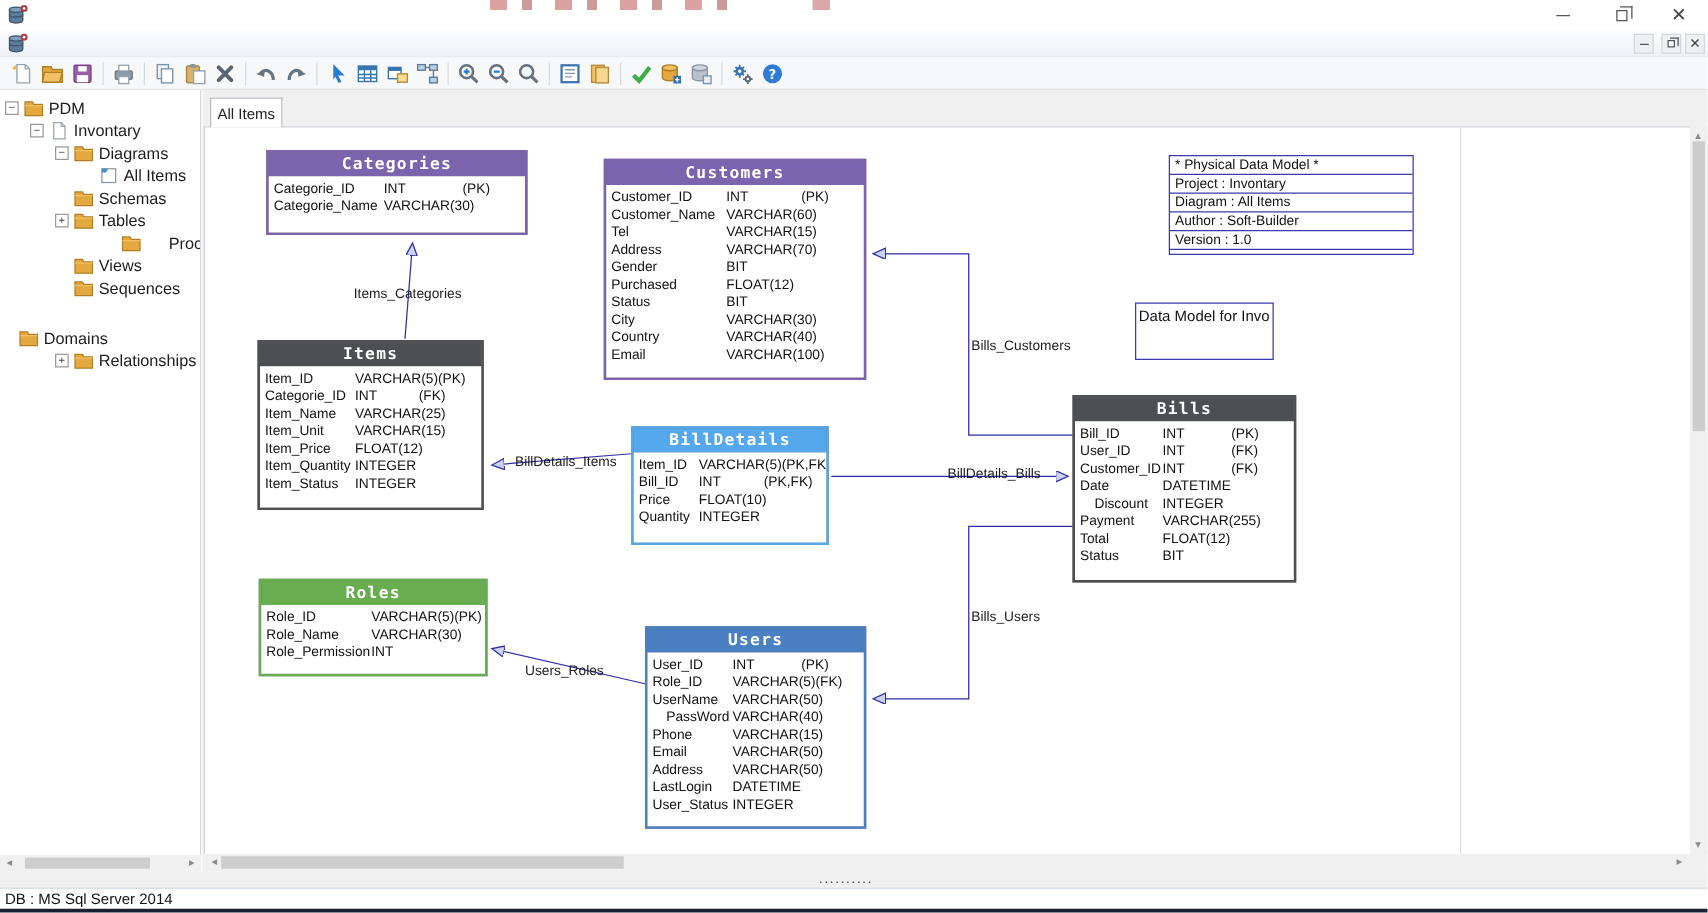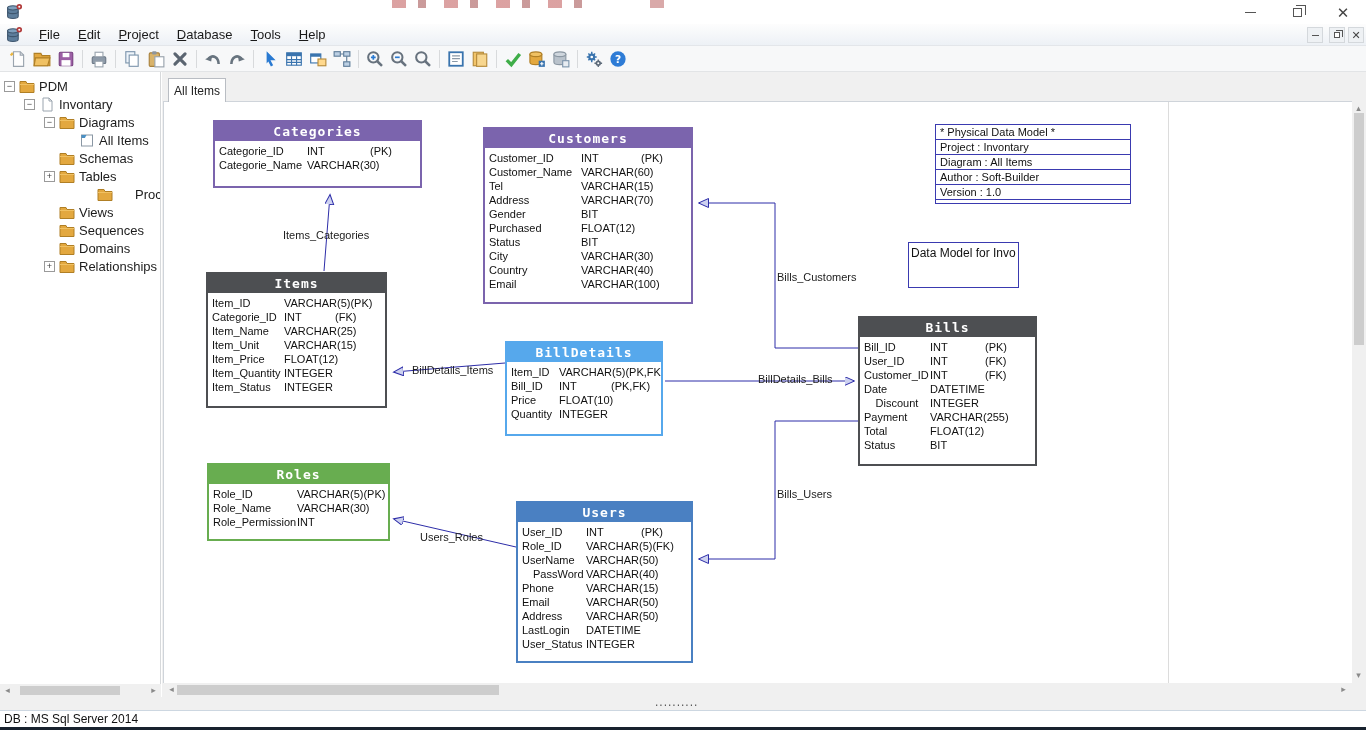--- a/index.html
+++ b/index.html
@@ -101,28 +101,20 @@
 </div>
 
 <div id="menubar">
   <span class="app-icon" style="left:6px;top:2px;"><svg width="17" height="17" viewBox="0 0 16 16">
         <path d="M1.5 4.5v8c0 1.1 2.3 2 5 2s5-.9 5-2v-8z" fill="#5d7d9b" stroke="#3e566e"></path>
         <ellipse cx="6.5" cy="4.5" rx="5" ry="2" fill="#7fa0bd" stroke="#3e566e"></ellipse>
         <path d="M1.5 8c0 1.1 2.3 2 5 2s5-.9 5-2" fill="none" stroke="#3e566e"></path>
         <circle cx="12.5" cy="3.5" r="2.6" fill="#b13a3a"></circle>
         <circle cx="12.5" cy="3.5" r="1" fill="#fff"></circle>
       </svg></span>
-  <div id="menu-items">
-      <div class="menu-item">File</div>
-      <div class="menu-item">Edit</div>
-      <div class="menu-item">Project</div>
-      <div class="menu-item">Database</div>
-      <div class="menu-item">Tools</div>
-      <div class="menu-item">Help</div>
-    </div>
   <div class="mdi-ctl" style="left:1307px;">
       <span class="glyph-min"></span>
     </div>
   <div class="mdi-ctl" style="left:1329px;">
       <span class="glyph-restore"></span>
     </div>
   <div class="mdi-ctl" style="left:1348px;">
       <span class="glyph-close">✕</span>
     </div>
 </div>
@@ -356,21 +348,21 @@
       <span>Views</span>
     </div>
     <div class="tree-row" style="padding-left: 44px;">
       <span class="expander none"></span>
       <span class="tree-ico"><svg width="16" height="15" viewBox="0 0 16 15">
           <path d="M1 2.5h6l1 2h7v9H1z" fill="#e3a83f" stroke="#b07f25"></path>
           <path d="M1 5.5h14" stroke="#f0c163"></path>
         </svg></span>
       <span>Sequences</span>
     </div>
-    <div class="tree-row" style="padding-left: 44px;">
+    <div class="tree-row" style=" margin-top: 22px;">
       <span class="expander none"></span>
       <span class="tree-ico"><svg width="16" height="15" viewBox="0 0 16 15">
           <path d="M1 2.5h6l1 2h7v9H1z" fill="#e3a83f" stroke="#b07f25"></path>
           <path d="M1 5.5h14" stroke="#f0c163"></path>
         </svg></span>
       <span>Domains</span>
     </div>
     <div class="tree-row" style="padding-left: 44px;">
       <span class="expander">+</span>
       <span class="tree-ico"><svg width="16" height="15" viewBox="0 0 16 15">

